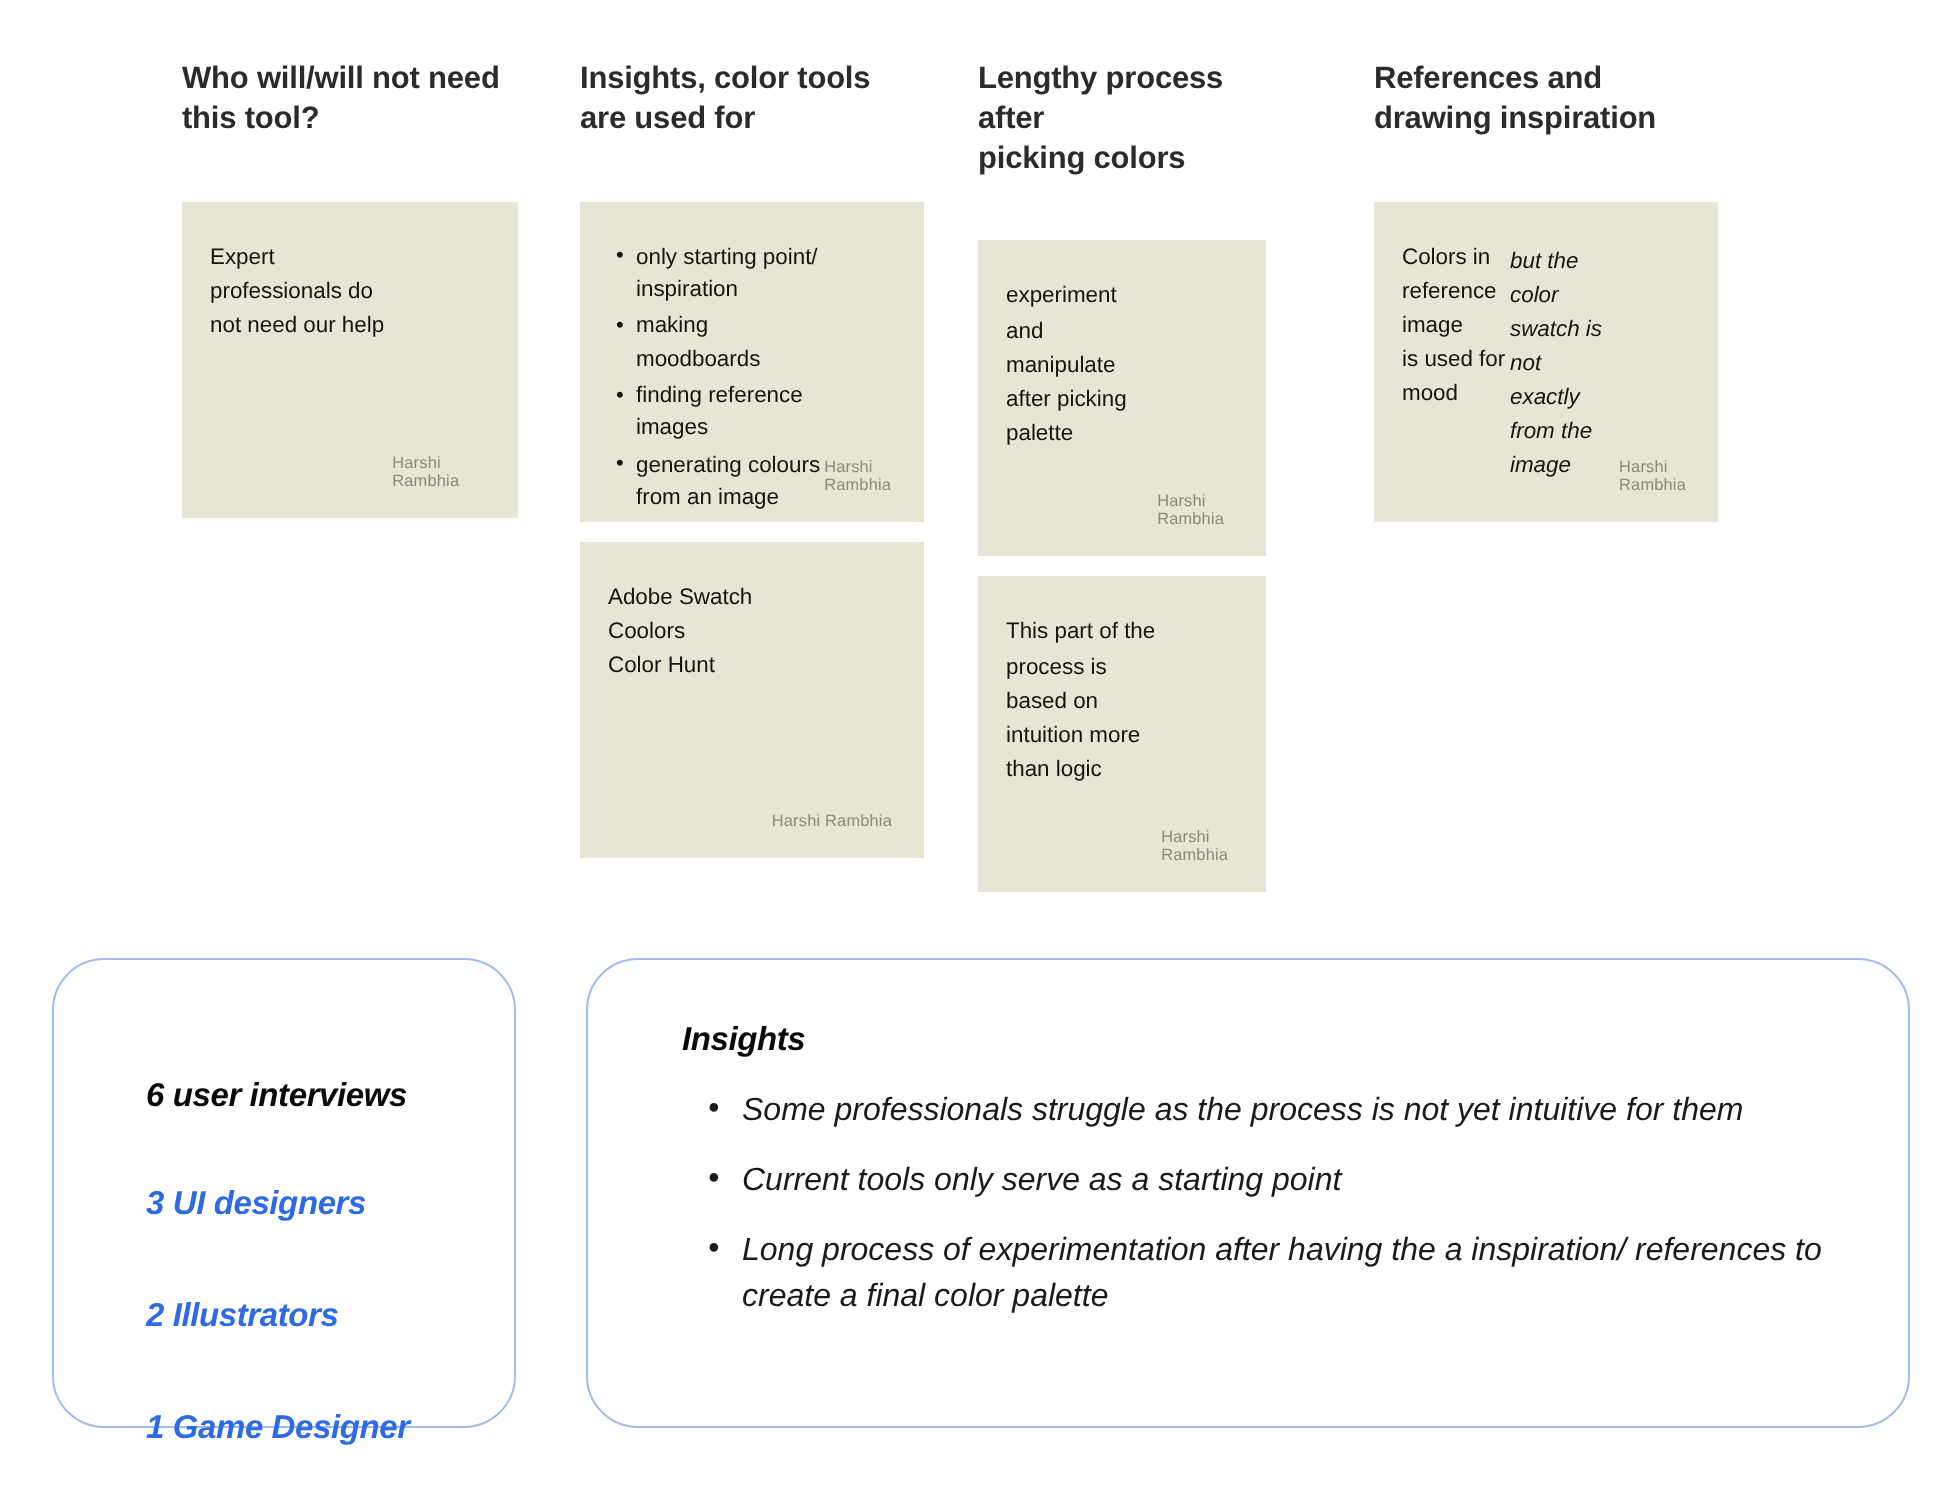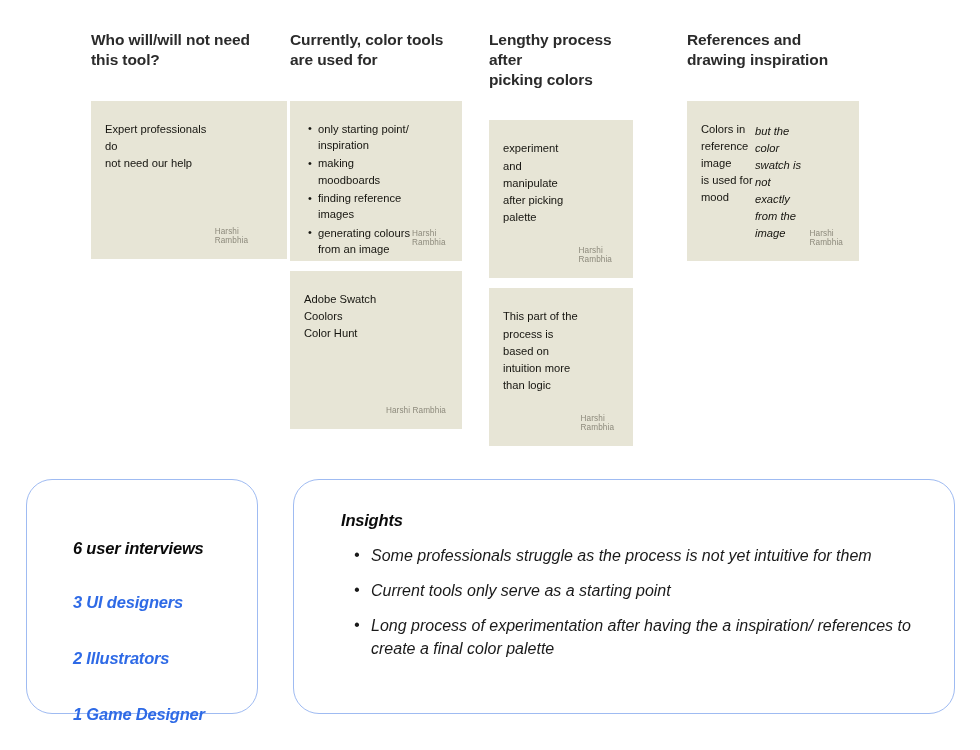--- a/index.html
+++ b/index.html
@@ -23,21 +23,21 @@
     top: 0;
     width: 980px;
     height: 460px;
   }
 
   .column {
     position: absolute;
     top: 30px;
     width: 168px;
   }
-  .column.c0 { left: 91px;  width: 196px; }
+  .column.c0 { left: 91px;  width: 168px; }
   .column.c1 { left: 290px; width: 172px; }
   .column.c2 { left: 489px; width: 144px; }
   .column.c3 { left: 687px; width: 172px; }
 
   .column-title {
     font-size: 15.5px;
     font-weight: 700;
     line-height: 1.28;
     color: #2b2b2b;
     letter-spacing: -0.1px;
@@ -183,21 +183,21 @@
 this tool?</h2>
 
     <div class="note">
       <div class="note-body para">Expert professionals do
 not need our help</div>
       <div class="note-author">Harshi Rambhia</div>
     </div>
   </div>
 
   <div class="column c1">
-    <h2 class="column-title">Currently, color tools
+    <h2 class="column-title">Insights, color tools
 are used for</h2>
 
     <div class="note tall">
       <ul class="note-list">
         <li>only starting point/
 inspiration</li>
         <li>making moodboards</li>
         <li>finding reference
 images</li>
         <li>generating colours

